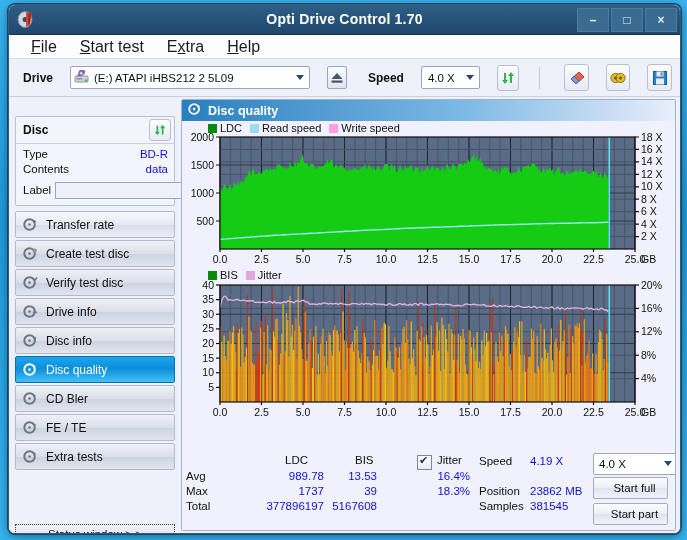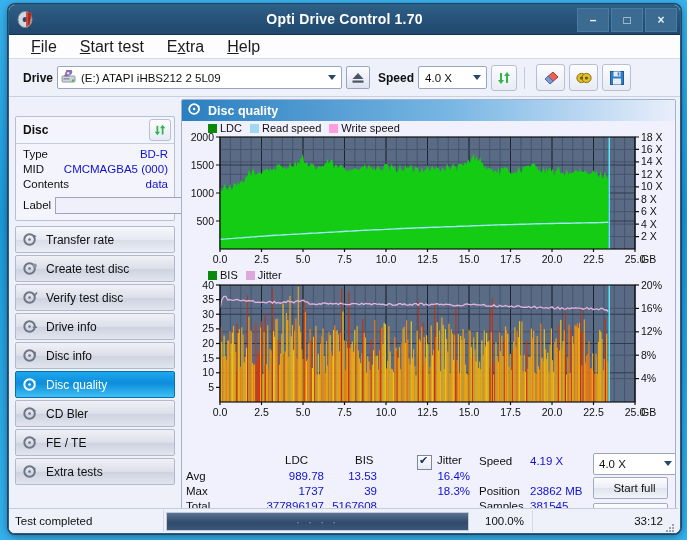--- a/index.html
+++ b/index.html
@@ -68,21 +68,21 @@
     padding: 1px 2px;
   }
   .menu-item u { text-decoration: underline; }
   
   .toolbar {
     height: 37px;
     background: #eef0fa;
     border-bottom: 1px solid #c9cfe2;
     display: flex; align-items: center;
     padding: 0 8px 0 14px;
-    gap: 4px;
+    gap: 17px;
   }
   .tb-label { font-size: 12px; font-weight: bold; color: #101010; }
   .combo {
     position: relative;
     height: 21px;
     background: #fff;
     border: 1px solid #9aa6bd;
     border-radius: 2px;
     display: flex; align-items: center;
     font-size: 11.5px; color: #101010;
@@ -386,24 +386,20 @@
               <svg width="14" height="14" viewBox="0 0 16 16">
                 <path d="M4 3 v7 l-2 0 l3 4 l3 -4 l-2 0 v-7 z" fill="#2fb54a"></path>
                 <path d="M12 13 v-7 l2 0 l-3 -4 l-3 4 l2 0 v7 z" fill="#2fb54a"></path>
               </svg>
             </span>
           </div>
           <div class="disc-rows">
             <div class="drow">
               <span class="k">Type</span>
               <span class="v">BD-R</span>
-            </div>
-            <div class="drow">
-              <span class="k">MID</span>
-              <span class="v">CMCMAGBA5 (000)</span>
             </div>
             <div class="drow">
               <span class="k">Contents</span>
               <span class="v">data</span>
             </div>
             <div class="label-row">
               <span class="k">Label</span>
               <input class="label-input" type="text" value="" style="">
               <span class="iconbtn" style="width:20px;height:20px">
                 <svg width="15" height="15" viewBox="0 0 16 16">
@@ -1161,36 +1157,15 @@
           <div class="combo" style="position:absolute;left:411px;top:1px;width:75px;height:20px;padding-left:5px;">
             <span>4.0 X</span>
             <span class="arrow"></span>
           </div>
           <div class="btn" style="left:411px;top:25px;width:75px;height:22px;">Start full</div>
           <div class="btn" style="left:411px;top:51px;width:75px;height:22px;">Start part</div>
         </div>
       </div>
     </div>
 
-    <div class="statusbar">
-      <div class="sb-cell sb-text">Test completed</div>
-      <div class="sb-cell sb-prog">
-        <div class="fill"></div>
-        <div class="dots">· · · ·</div>
-      </div>
-      <div class="sb-cell sb-pct">100.0%</div>
-      <div class="sb-cell sb-time" style="border-right:none">33:12</div>
-      <span class="grip">
-        <svg width="11" height="11" viewBox="0 0 11 11">
-          <g fill="#9aa3b5">
-            <rect x="8" y="8" width="2" height="2"></rect>
-              <rect x="5" y="8" width="2" height="2"></rect>
-              <rect x="8" y="5" width="2" height="2"></rect>
-            <rect x="2" y="8" width="2" height="2"></rect>
-              <rect x="5" y="5" width="2" height="2"></rect>
-              <rect x="8" y="2" width="2" height="2"></rect>
-          </g>
-        </svg>
-      </span>
-    </div>
 
   </div>
 </div>
 
 </body></html>

